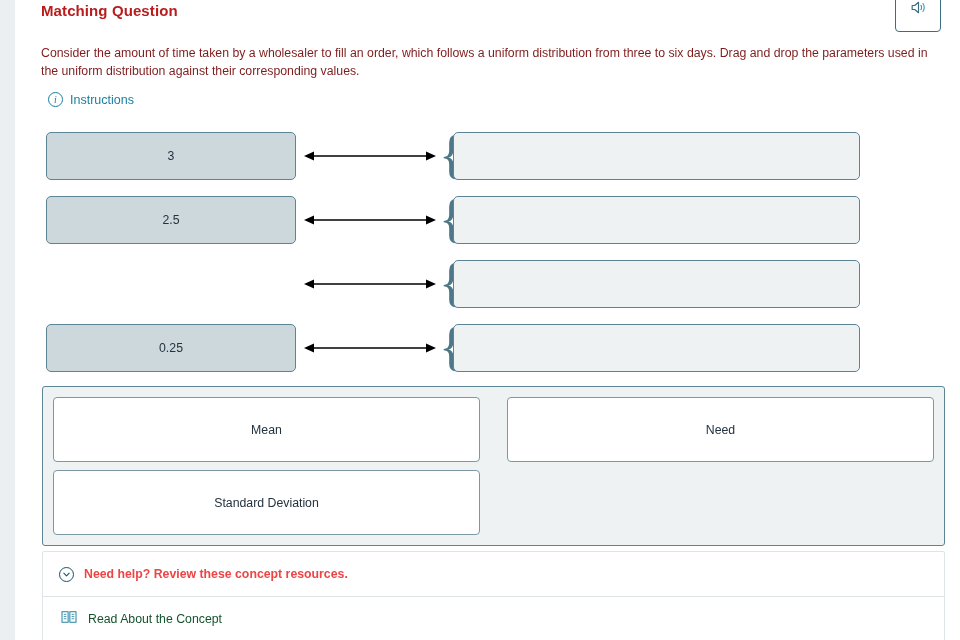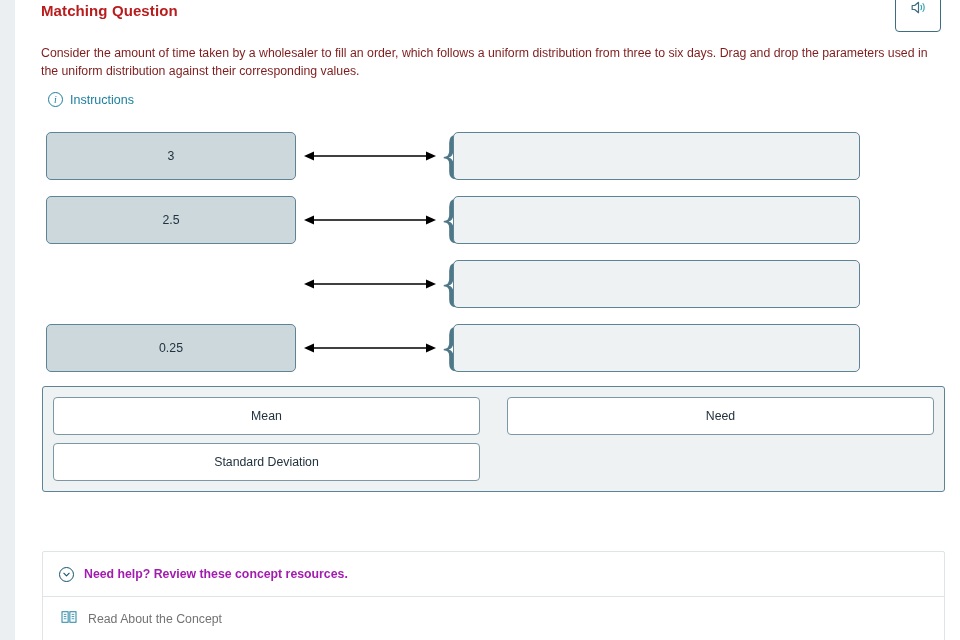--- a/index.html
+++ b/index.html
@@ -157,21 +157,21 @@
     color: #22333f;
     cursor: pointer;
   }
 
   
   .answer-bank {
     position: absolute;
     left: 27px;
     top: 386px;
     width: 903px;
-    height: 106px;
+    height: 160px;
     background: #eef2f3;
     border: 1px solid #5d8494;
     border-radius: 3px;
     padding: 10px;
     display: grid;
     grid-template-columns: 1fr 1fr;
     grid-template-rows: 1fr 1fr;
     gap: 8px 27px;
   }
 
@@ -204,21 +204,21 @@
     align-items: center;
     gap: 10px;
     padding-left: 16px;
     border-bottom: 1px solid #dfe4e6;
     cursor: pointer;
   }
 
   .help-head-text {
     font-size: 12.3px;
     font-weight: bold;
-    color: #a21caf;
+    color: #ef4444;
   }
 
   .chev-circle {
     width: 15px; height: 15px;
     border: 1px solid #14536e;
     border-radius: 50%;
     display: flex;
     align-items: center;
     justify-content: center;
   }
@@ -227,21 +227,21 @@
     height: 44px;
     display: flex;
     align-items: center;
     gap: 11px;
     padding-left: 18px;
     cursor: pointer;
   }
 
   .help-body-text {
     font-size: 12.3px;
-    color: #737373;
+    color: #14532d;
   }
 </style>
 </head>
 <body>
 
 <div class="left-gutter"></div>
 
 <div class="page">
 
   <div class="q-title">Matching Question</div>

